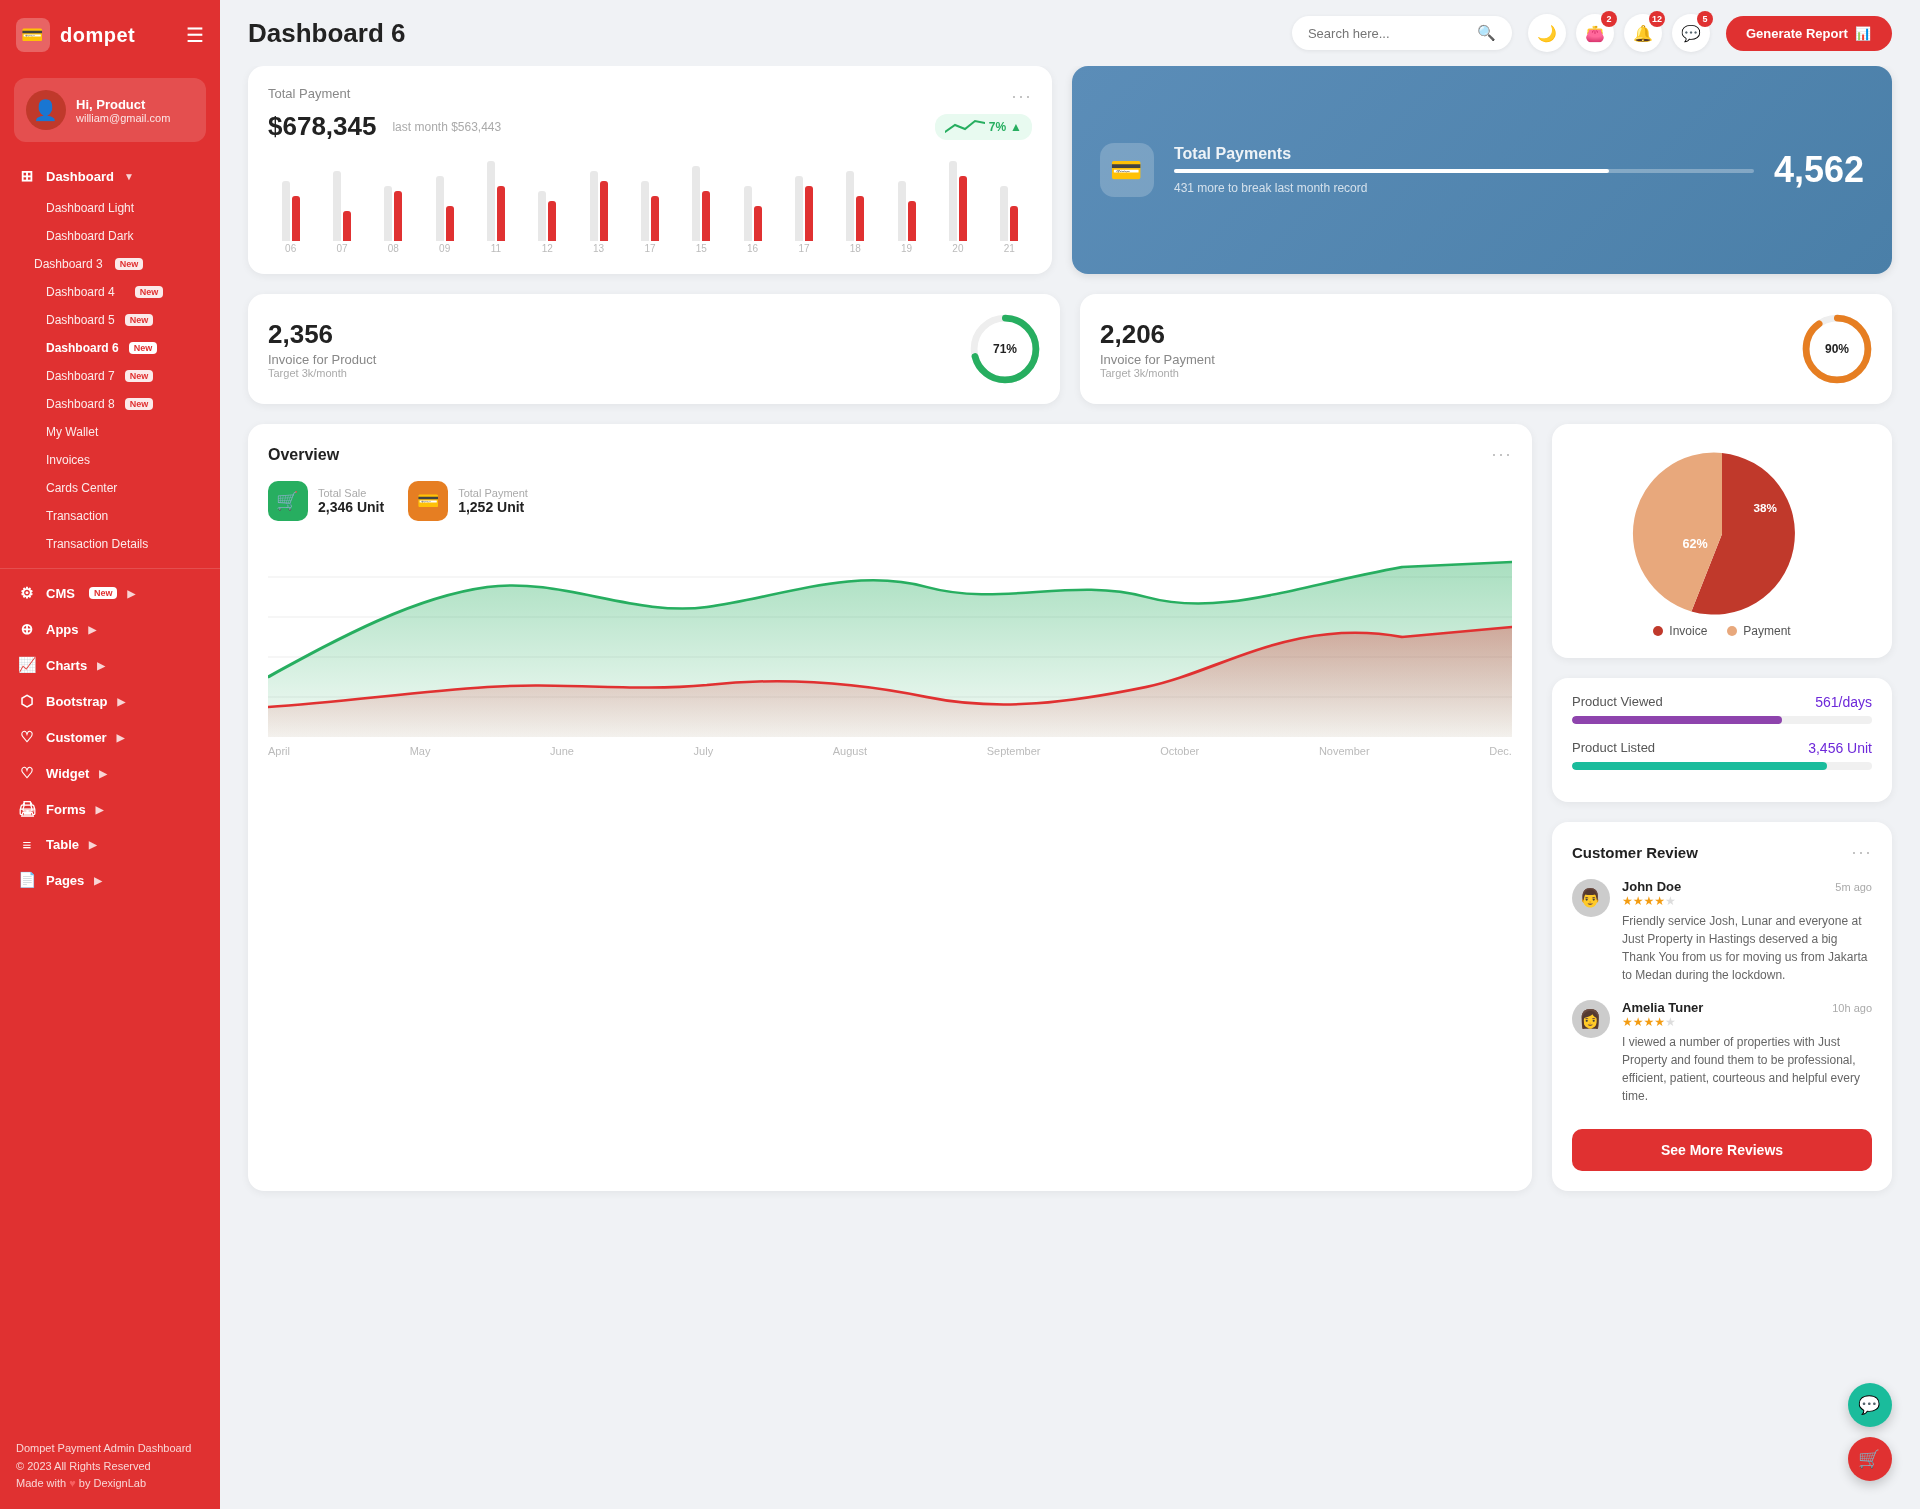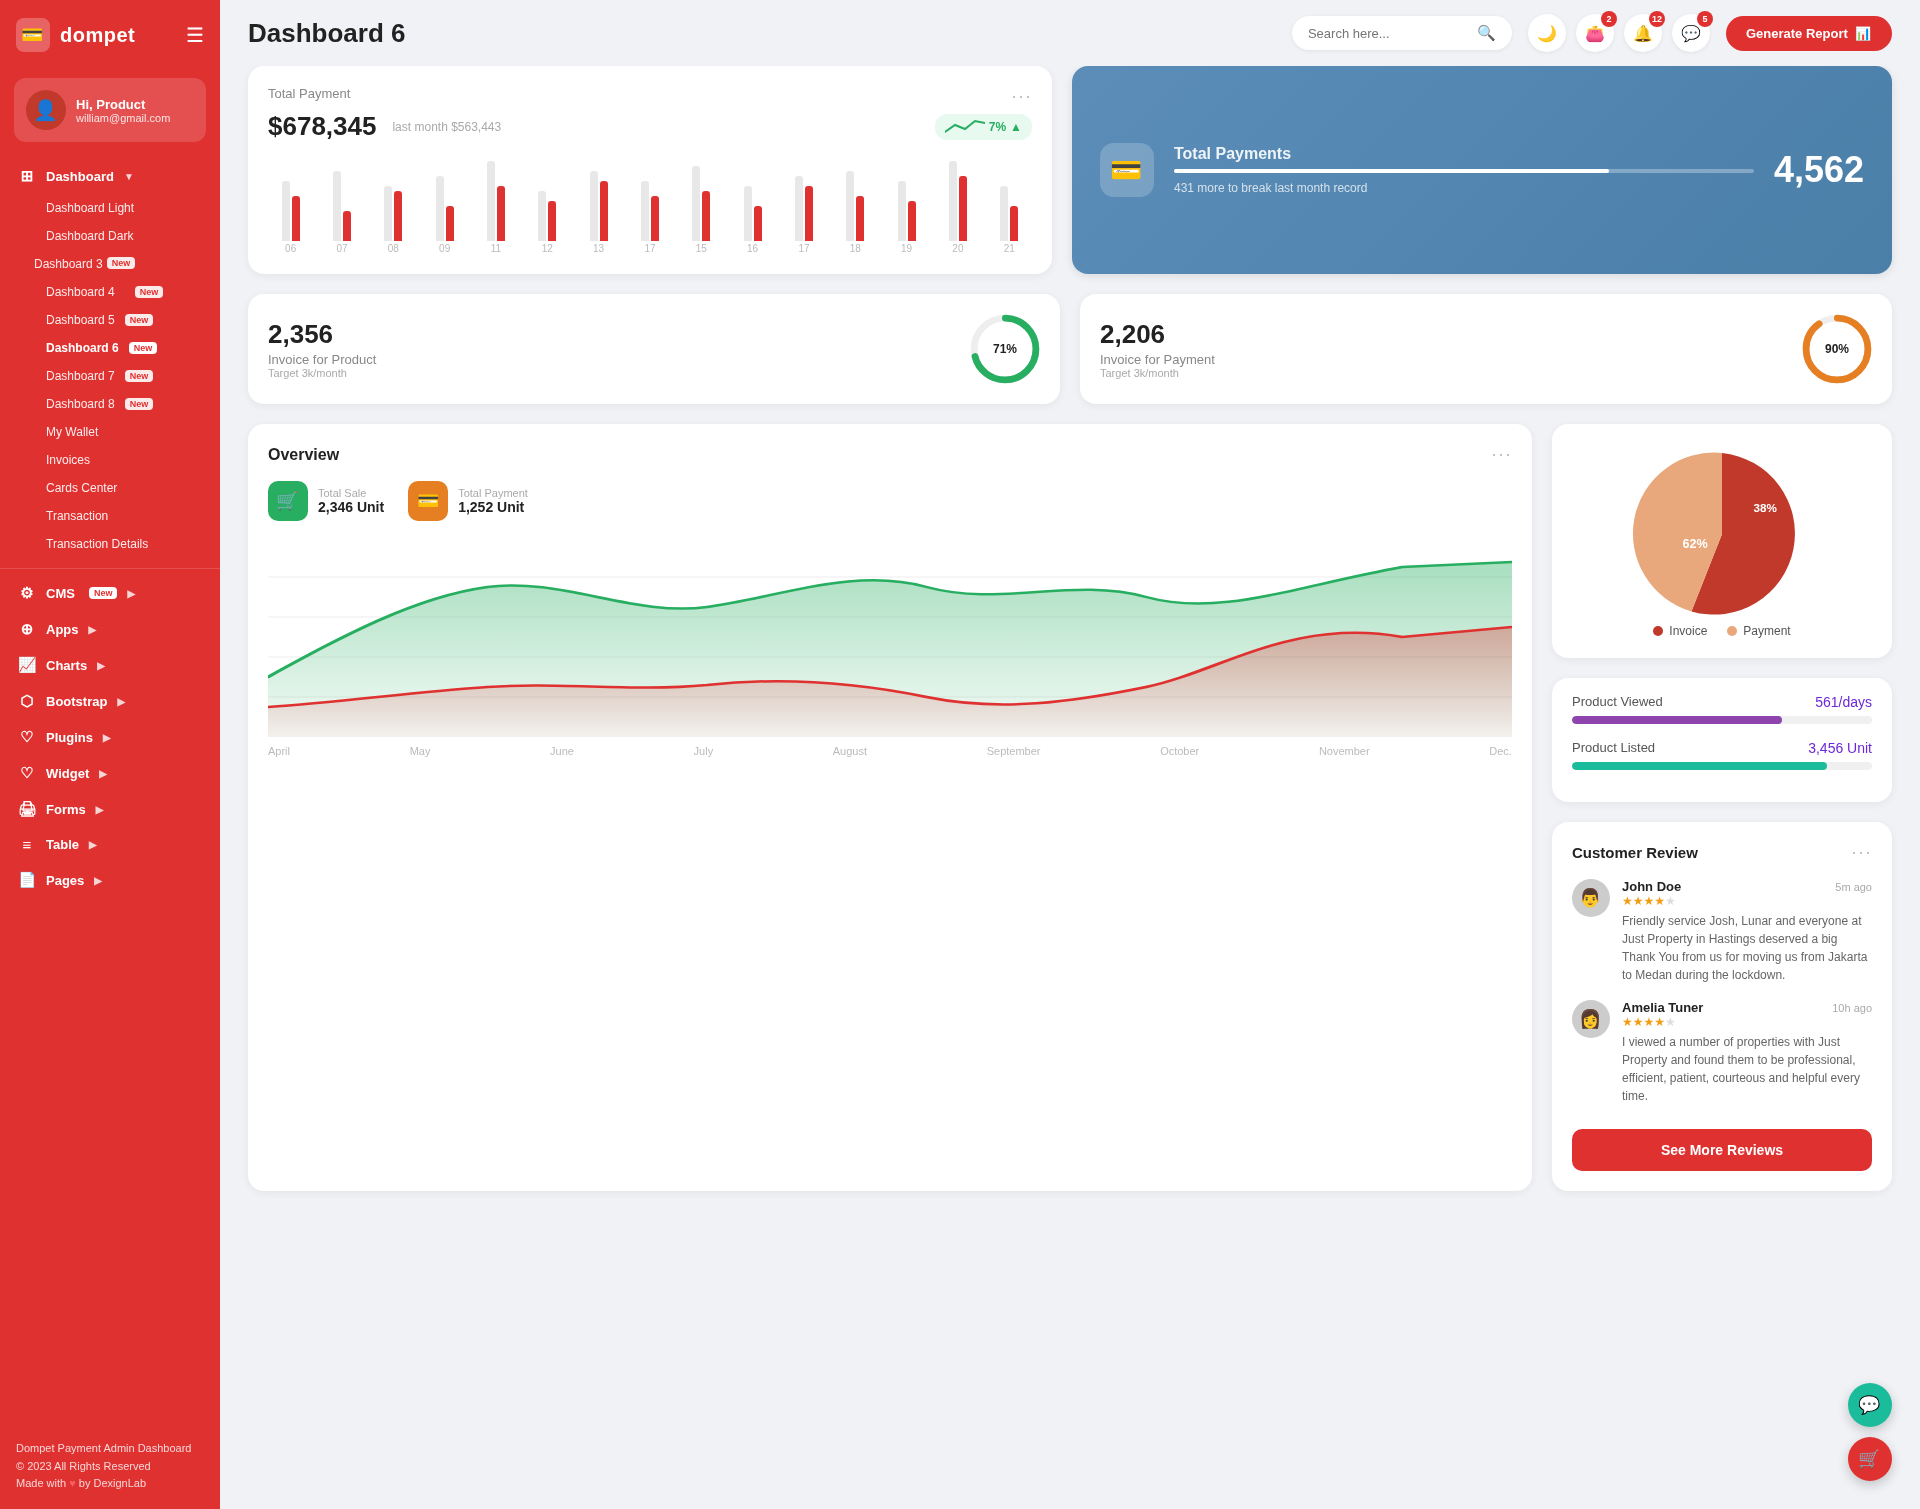--- a/index.html
+++ b/index.html
@@ -443,21 +443,21 @@
   </div>
 
   <div class="nav-section">
     <div class="nav-group-header active">
       <span class="nav-icon">⊞</span>
       <span class="nav-label">Dashboard</span>
       <span class="nav-arrow">▼</span>
     </div>
     <div class="nav-sub-item">Dashboard Light</div>
     <div class="nav-sub-item">Dashboard Dark</div>
-    <div class="nav-sub-item" style="display:flex;align-items:flex-start;gap:0;padding-left:34px;">
+    <div class="nav-sub-item" style="display:flex;align-items:center;gap:8px;padding-left:34px;">
       <span>Dashboard 3</span>
       <span class="nav-badge">New</span>
     </div>
     <div class="nav-sub-item" style="display:flex;align-items:center;gap:16px;">
       <span>Dashboard 4</span>
       <span class="nav-badge">New</span>
     </div>
     <div class="nav-sub-item" style="display:flex;align-items:center;gap:6px;text-align:center;">
       <span>Dashboard 5</span>
       <span class="nav-badge">New</span>
@@ -499,21 +499,21 @@
     <span class="nav-label">Charts</span>
     <span class="nav-arrow">▶</span>
   </div>
   <div class="nav-group-header">
     <span class="nav-icon">⬡</span>
     <span class="nav-label">Bootstrap</span>
     <span class="nav-arrow">▶</span>
   </div>
   <div class="nav-group-header">
     <span class="nav-icon">♡</span>
-    <span class="nav-label">Plugins</span>
+    <span class="nav-label">Customer</span>
     <span class="nav-arrow">▶</span>
   </div>
   <div class="nav-group-header">
     <span class="nav-icon">♡</span>
     <span class="nav-label">Widget</span>
     <span class="nav-arrow">▶</span>
   </div>
   <div class="nav-group-header">
     <span class="nav-icon">🖨</span>
     <span class="nav-label">Forms</span>

